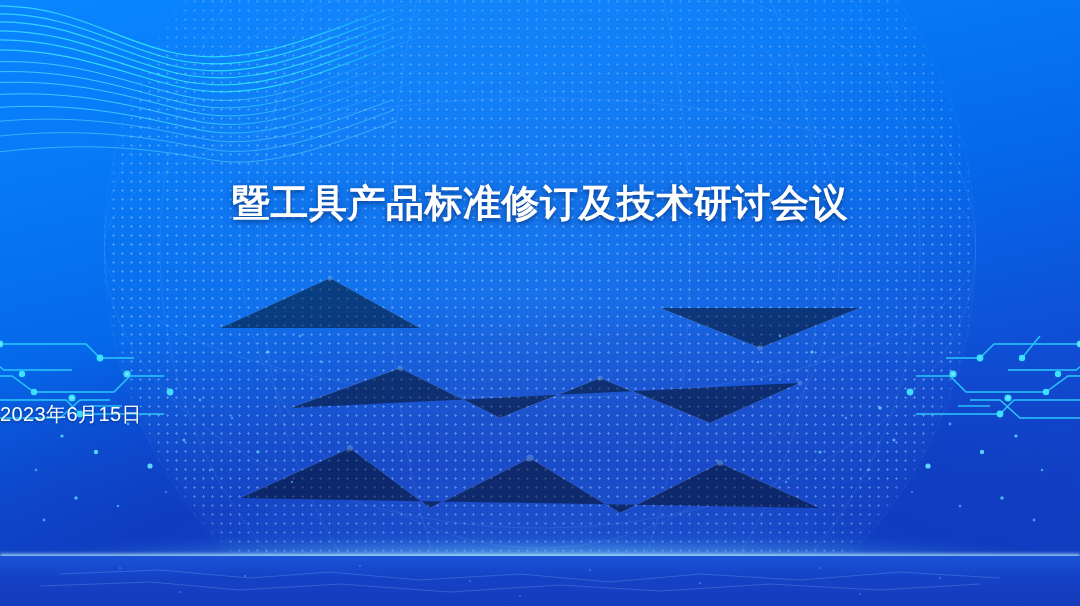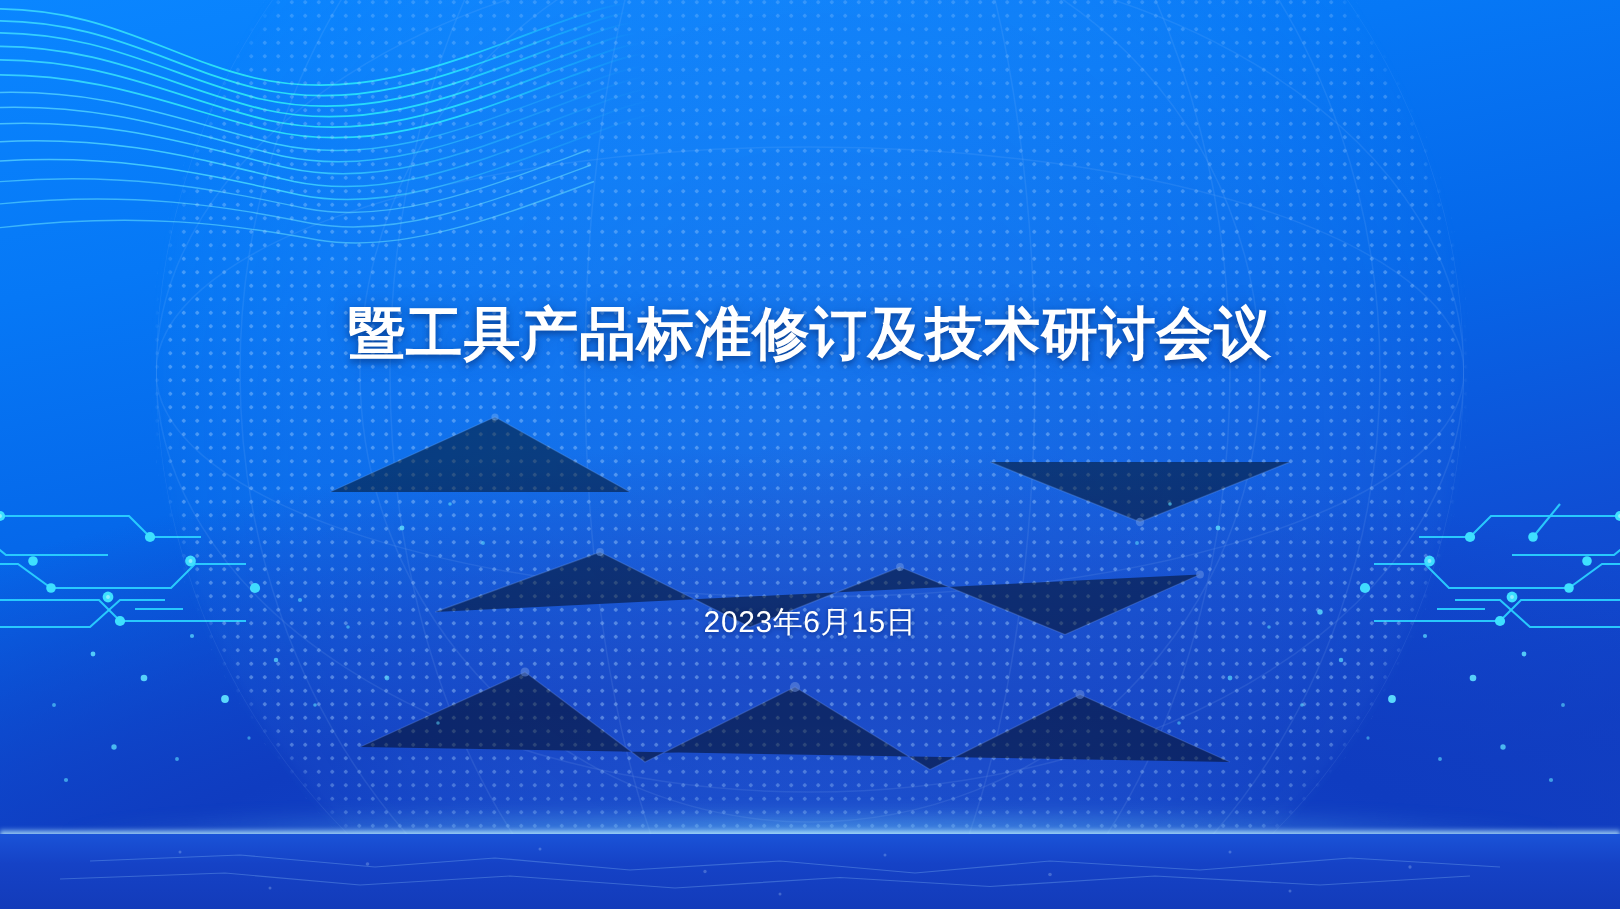--- a/index.html
+++ b/index.html
@@ -89,25 +89,24 @@
   }
   .title-line{
     color:#ffffff;
     font-size:38px;
     font-weight:bold;
     letter-spacing:.5px;
     line-height:1.0;
     text-shadow:0 2px 4px rgba(0,20,70,.45), 0 0 14px rgba(10,60,150,.35);
     white-space:nowrap;
   }
-  .title-line.second{margin-top:36px;}
+  .title-line.second{margin-top:16px;}
 
   .date-line{
     position:absolute;left:0;right:0;top:401px;
-    text-align:center;
     color:#ffffff;
     font-size:20px;
     font-weight:normal;
     letter-spacing:.4px;
     text-shadow:0 1px 3px rgba(0,25,80,.5);
   }
 </style>
 </head>
 <body>
 

